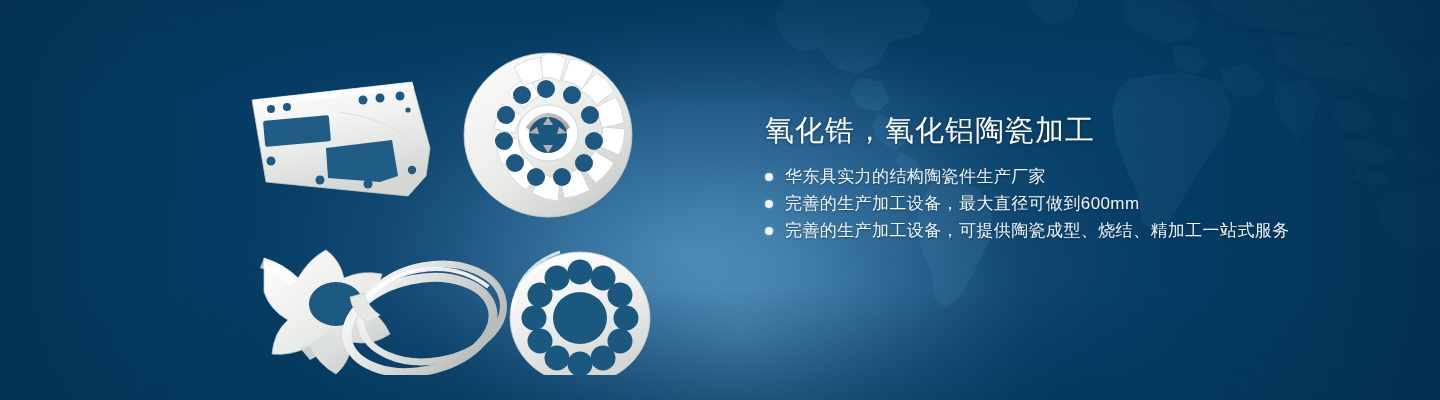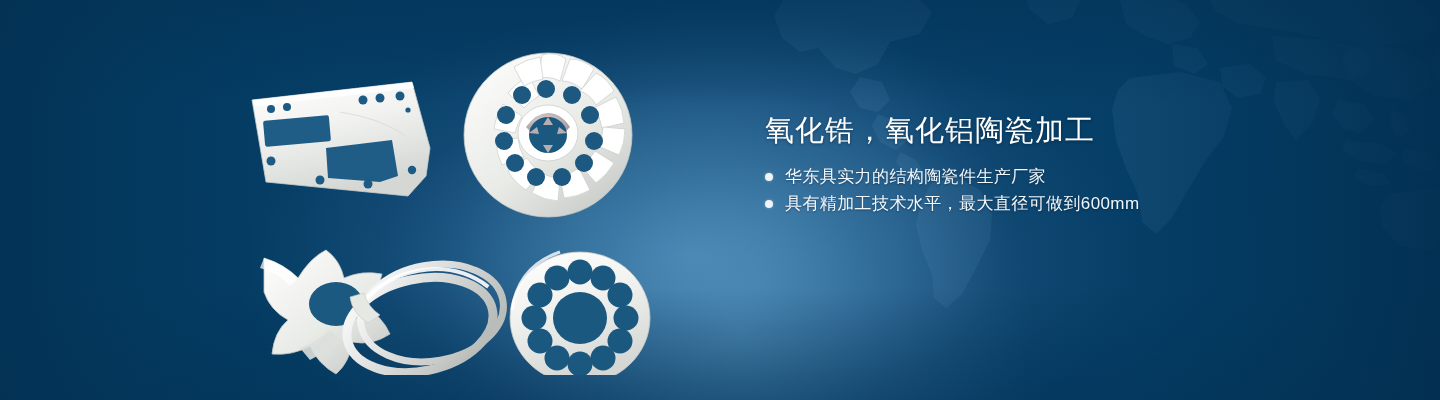--- a/index.html
+++ b/index.html
@@ -324,18 +324,22 @@
 
   <div class="copy">
     <h1 class="headline">氧化锆，氧化铝陶瓷加工</h1>
     <ul class="bullets">
       <li class="bullet-row">
         <span class="bullet-dot"></span>
         <span class="bullet-text">华东具实力的结构陶瓷件生产厂家</span>
       </li>
       <li class="bullet-row">
         <span class="bullet-dot"></span>
-        <span class="bullet-text">具有精加工技术水平，最大直径可做到600mm</span>
+        <span class="bullet-text">完善的生产加工设备，最大直径可做到600mm</span>
+      </li>
+      <li class="bullet-row">
+        <span class="bullet-dot"></span>
+        <span class="bullet-text">完善的生产加工设备，可提供陶瓷成型、烧结、精加工一站式服务</span>
       </li>
     </ul>
   </div>
 
 </div>
 
 </body></html>

